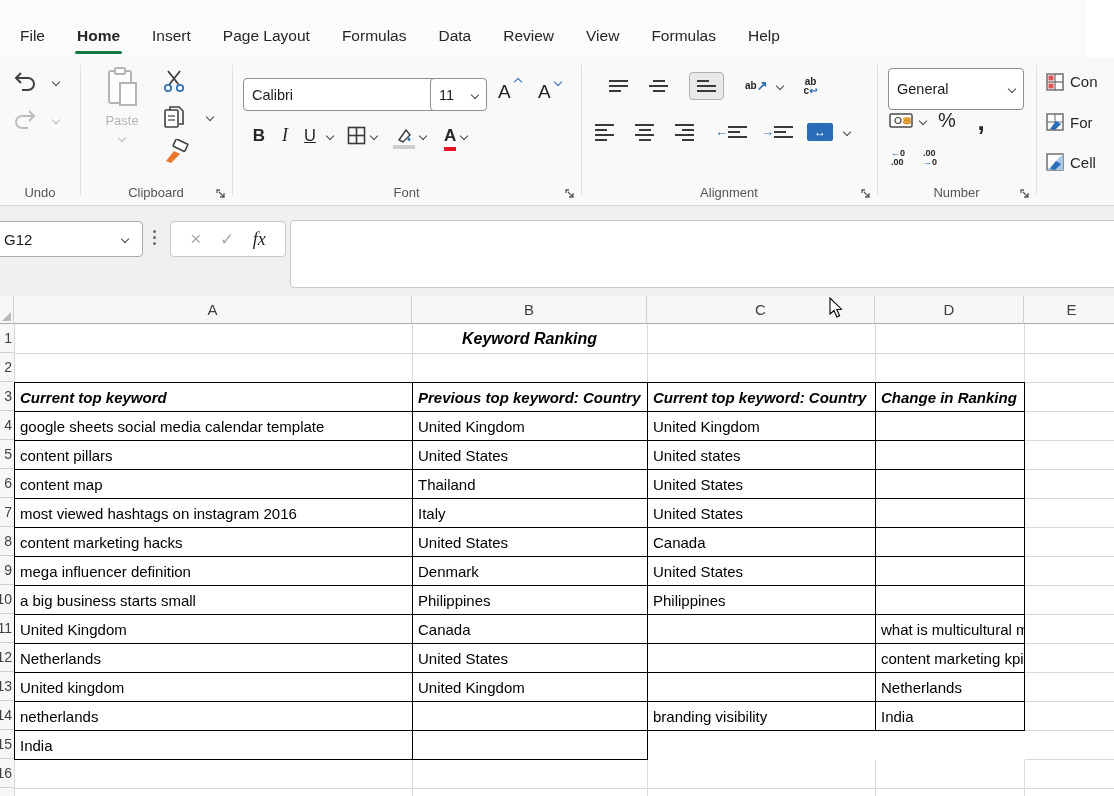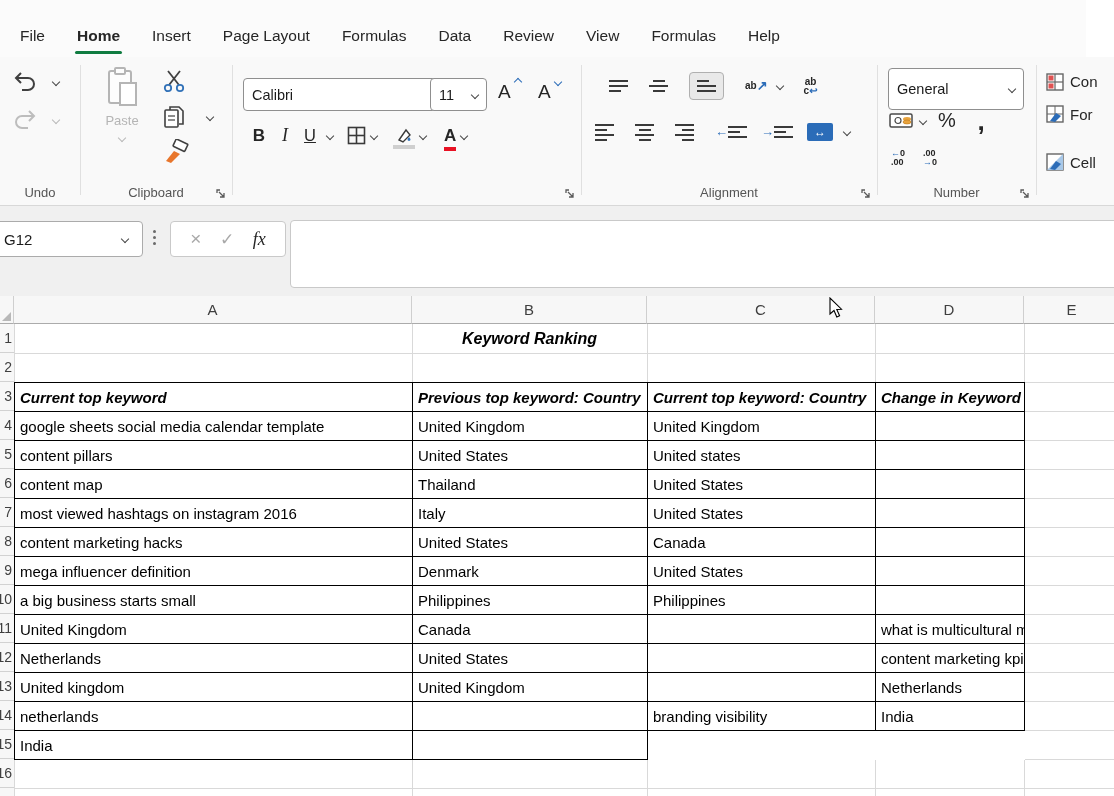--- a/index.html
+++ b/index.html
@@ -214,20 +214,21 @@
           </svg>
         <span class="colorbar" style="background:#cfcfcf"></span>
       </span>
       <span class="chev"></span>
       <span style="width:18px"></span>
       <span class="ib" style="position:relative;font-size:17px;color:#262626;font-weight:600">A
         <span class="colorbar" style="background:var(--red)"></span>
       </span>
       <span class="chev"></span>
     </div>
+    <div class="grp-label">Font</div>
     <span class="launcher">
       <svg width="11" height="11" viewBox="0 0 11 11">
           <path d="M1 4 V1 H4 M3 3 L8 8 M8 4 V8 H4" fill="none" stroke="#5a5a5a" stroke-width="1.3"></path>
         </svg>
     </span>
   </div>
 
   <div class="grp" style="left:581px;width:296px">
     <div style="position:absolute;left:28px;top:20px;display:flex;align-items:center;gap:21px">
       <span class="al vt">
@@ -345,21 +346,21 @@
     <div style="position:absolute;left:10px;top:16px;display:flex;align-items:flex-start;gap:6px">
       <svg width="18" height="18" viewBox="0 0 18 18">
           <rect x="1" y="1" width="16" height="16" fill="#fff" stroke="#666" stroke-width="1.4"></rect>
           <line x1="9" y1="1" x2="9" y2="17" stroke="#666" stroke-width="1.2"></line>
           <line x1="1" y1="9" x2="17" y2="9" stroke="#666" stroke-width="1.2"></line>
           <rect x="2.5" y="2.5" width="5" height="5" fill="#e05252"></rect>
           <rect x="2.5" y="10.5" width="5" height="5" fill="#e05252"></rect>
         </svg>
       <span style="font-size:15px;color:#262626">Con</span>
     </div>
-    <div style="position:absolute;left:10px;top:48px;display:flex;align-items:center;gap:6px">
+    <div style="position:absolute;left:10px;top:56px;display:flex;align-items:center;gap:6px">
       <svg width="18" height="18" viewBox="0 0 18 18">
           <rect x="1" y="1" width="16" height="16" fill="#fff" stroke="#666" stroke-width="1.4"></rect>
           <line x1="9" y1="1" x2="9" y2="17" stroke="#666" stroke-width="1"></line>
           <line x1="1" y1="9" x2="17" y2="9" stroke="#666" stroke-width="1"></line>
           <path d="M4 16 L10 8 L15 11 L9 17 Z" fill="#2b6cb8"></path>
         </svg>
       <span style="font-size:15px;color:#262626">For</span>
     </div>
     <div style="position:absolute;left:10px;top:96px;display:flex;align-items:center;gap:6px">
       <svg width="18" height="18" viewBox="0 0 18 18">
@@ -479,21 +480,21 @@
     <div class="gl" style="left: 14px; top: 434px; width: 1106px; height: 1px;"></div>
     <div class="gl" style="left: 14px; top: 463px; width: 1106px; height: 1px;"></div>
     <div class="gl" style="left: 14px; top: 492px; width: 1106px; height: 1px;"></div>
     <div class="title-cell" style="left: 412px; top: 28px; width: 235px; height: 29px; z-index: 3;">
       <span>Keyword Ranking</span>
     </div>
     <div id="ktable" style="left: 14px; top: 86px; width: 1011px; grid-template-columns: 398px 235px 228px 149px; grid-auto-rows: 29px; z-index: 2;">
       <div class="tc th">Current top keyword</div>
       <div class="tc th">Previous top keyword: Country</div>
       <div class="tc th">Current top keyword: Country</div>
-      <div class="tc th">Change in Keyword</div>
+      <div class="tc th">Change in Ranking</div>
       <div class="tc">google sheets social media calendar template</div>
       <div class="tc">United Kingdom</div>
       <div class="tc">United Kingdom</div>
       <div class="tc"></div>
       <div class="tc">content pillars</div>
       <div class="tc">United States</div>
       <div class="tc">United states</div>
       <div class="tc"></div>
       <div class="tc">content map</div>
       <div class="tc">Thailand</div>

